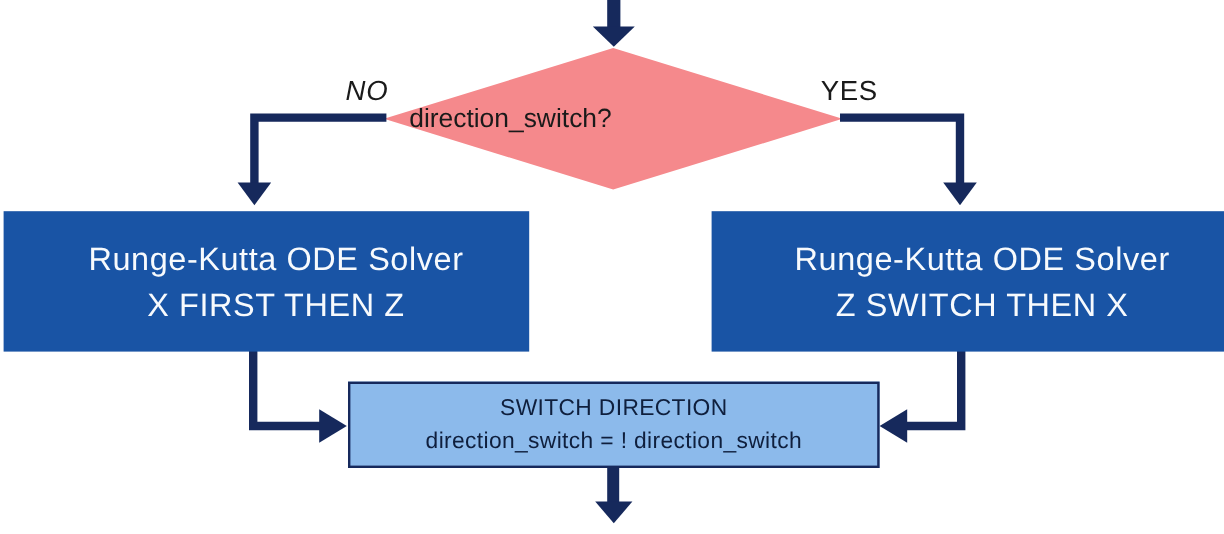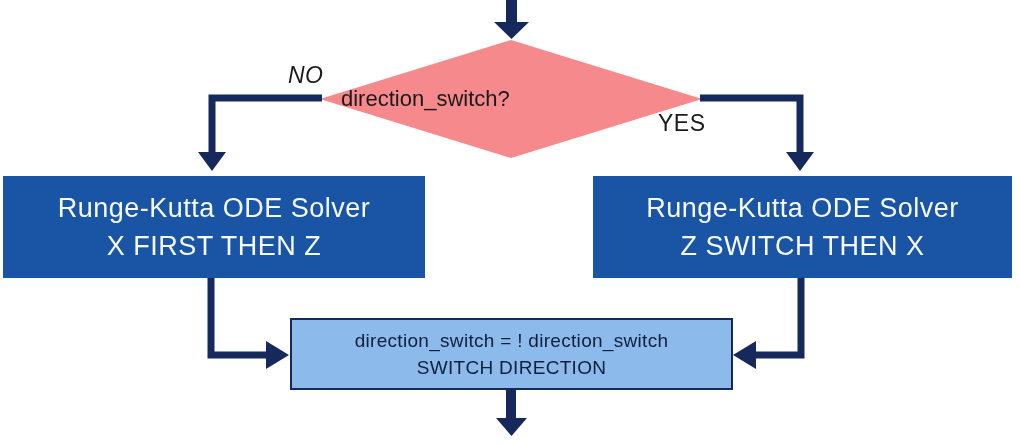--- a/index.html
+++ b/index.html
@@ -25,32 +25,33 @@
     overflow:hidden;
   }
   .canvas svg{position:absolute;left:0;top:0;}
   .arrow-stroke{stroke:var(--arrow);stroke-width:7;fill:none;}
   .arrow-shaft{fill:var(--arrow);}
   .arrow-head{fill:var(--arrow);}
   .diamond{fill:var(--decision-fill);}
   .label{position:absolute;color:var(--label-text);white-space:nowrap;}
   .branch-label{font-size:23px;top:62px;letter-spacing:0.5px;}
   .no-label{left:288px;font-style:italic;}
-  .yes-label{left:658px;margin-top:48px;}
+  .yes-label{left:684px;}
   .diamond-label{
     left:341px;top:86px;width:340px;
     font-size:22px;
   }
   .process-box{
-    position:absolute;top:176px;height:102px;
+    position:absolute;top:176px;height:117px;
     background:var(--process-fill);
     color:var(--process-text);
     display:flex;flex-direction:column;justify-content:center;align-items:center;
     font-size:27px;line-height:38px;letter-spacing:0.5px;
     text-align:left;
+    padding-left:16px;
   }
   .process-box.left{left:3px;width:422px;}
   .process-box.right{left:593px;width:419px;}
   .switch-box{
     position:absolute;left:290px;top:318px;width:443px;height:72px;
     box-sizing:border-box;
     background:var(--switch-fill);
     border:2px solid var(--arrow);
     color:var(--switch-text);
     display:flex;flex-direction:column;justify-content:center;align-items:center;
@@ -106,17 +107,17 @@
     <div>Runge-Kutta ODE Solver</div>
     <div>X FIRST THEN Z</div>
   </div>
 
   <div class="process-box right">
     <div>Runge-Kutta ODE Solver</div>
     <div>Z SWITCH THEN X</div>
   </div>
 
   <div class="switch-box">
+    <div>SWITCH DIRECTION</div>
     <div>direction_switch = ! direction_switch</div>
-    <div>SWITCH DIRECTION</div>
   </div>
 
 </div>
 
 </body></html>

